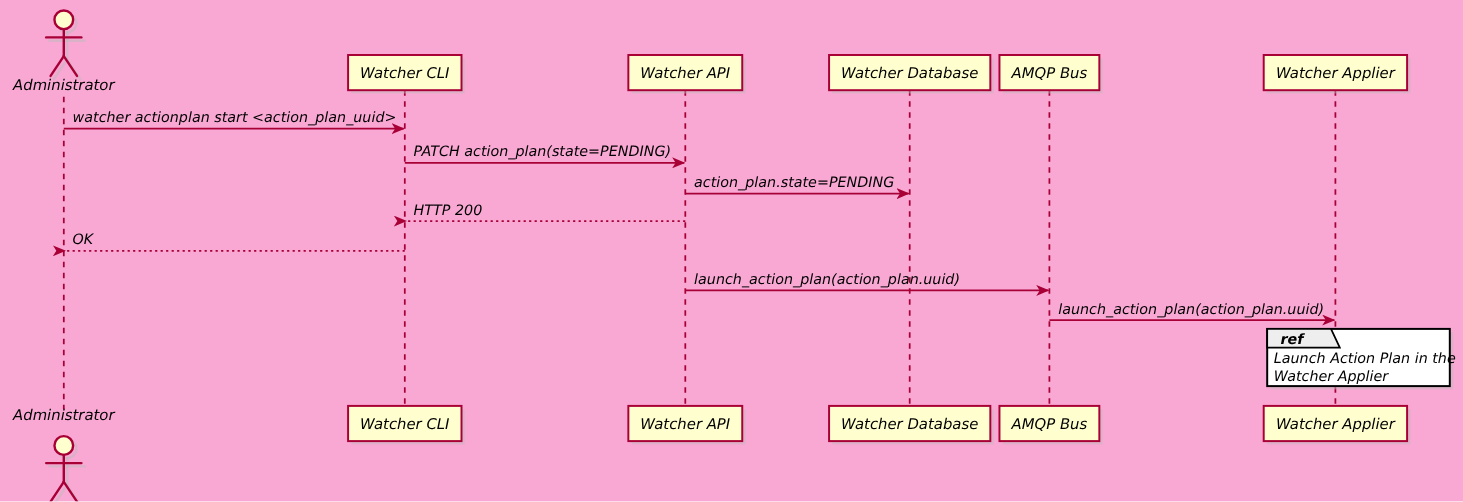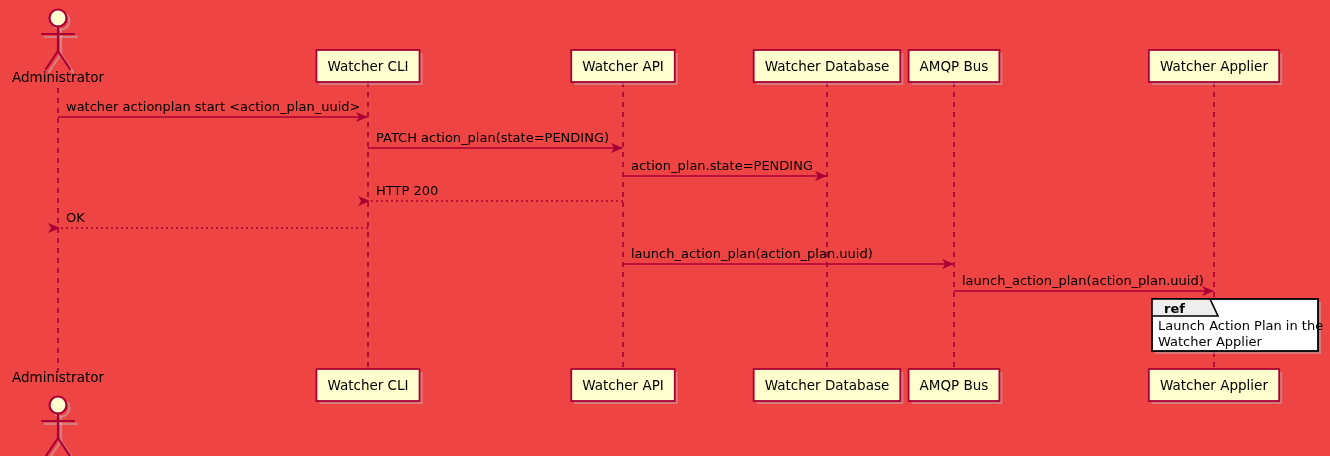--- a/index.html
+++ b/index.html
@@ -7,22 +7,23 @@
     padding: 0;
     background: #ffffff;
   }
   body {
     font-family: "DejaVu Sans", sans-serif;
   }
   #diagram-root {
     position: relative;
     width: 1330px;
     height: 456px;
-    background: #ef4444;
+    background: #f9a8d4;
     overflow: hidden;
+    font-style: italic;
   }
   #uml-canvas {
     position: absolute;
     left: 0;
     top: 0;
     width: 1330px;
     height: 456px;
   }
   .participant-label,
   .actor-label,

